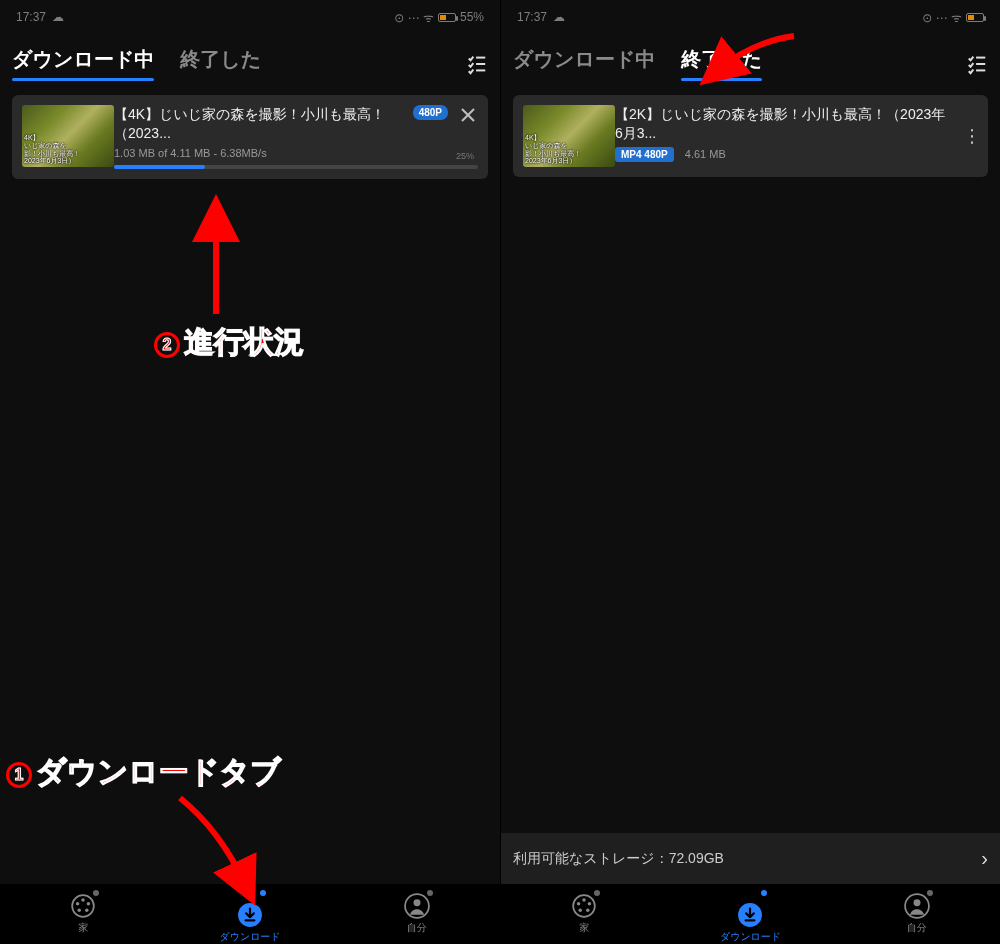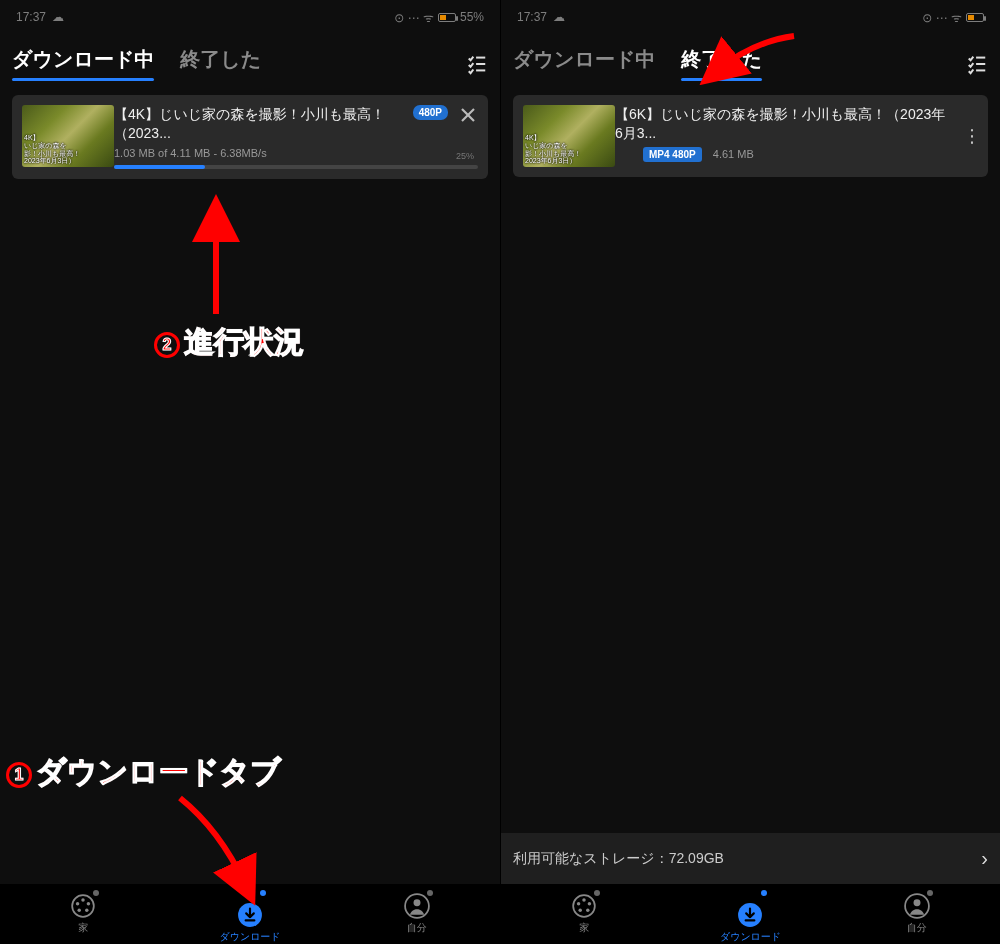--- a/index.html
+++ b/index.html
@@ -130,21 +130,21 @@
     position:absolute;left:0;top:0;bottom:0;width:25%;background:var(--accent);border-radius:2px;
   }
   .progress-pct{
     position:absolute;right:4px;top:-14px;font-size:9px;color:#777;
   }
 
   
   .card.done .card-title{padding-right:30px;}
   .fmt-badge{
     display:inline-block;background:var(--badge);color:#fff;font-size:10px;font-weight:700;
-    padding:2px 6px;border-radius:3px;margin-left:28px;
+    padding:2px 6px;border-radius:3px;
   }
   .filesize{font-size:11px;color:#999;margin-left:8px;}
   .more-btn{
     position:absolute;top:50%;right:4px;transform:translateY(-50%);
     width:24px;height:40px;color:#ccc;cursor:pointer;
     display:flex;align-items:center;justify-content:center;font-size:18px;
   }
 
   
   .storage{
@@ -320,21 +320,21 @@
     </div>
 
     <div class="card done">
       <div class="thumb">
         <div class="thumb-caption">4K】
 いじ家の森を
 影！小川も最高！
 2023年6月3日）</div>
       </div>
       <div class="card-body">
-        <div class="card-title">【6K】じいじ家の森を撮影！小川も最高！（2023年6月3...</div>
+        <div class="card-title">【2K】じいじ家の森を撮影！小川も最高！（2023年6月3...</div>
         <div class="card-sub">
           <span class="fmt-badge">MP4 480P</span>
           <span class="filesize">4.61 MB</span>
         </div>
       </div>
       <div class="more-btn">⋮</div>
     </div>
 
     <div class="storage">
       <span>利用可能なストレージ：72.09GB</span>

